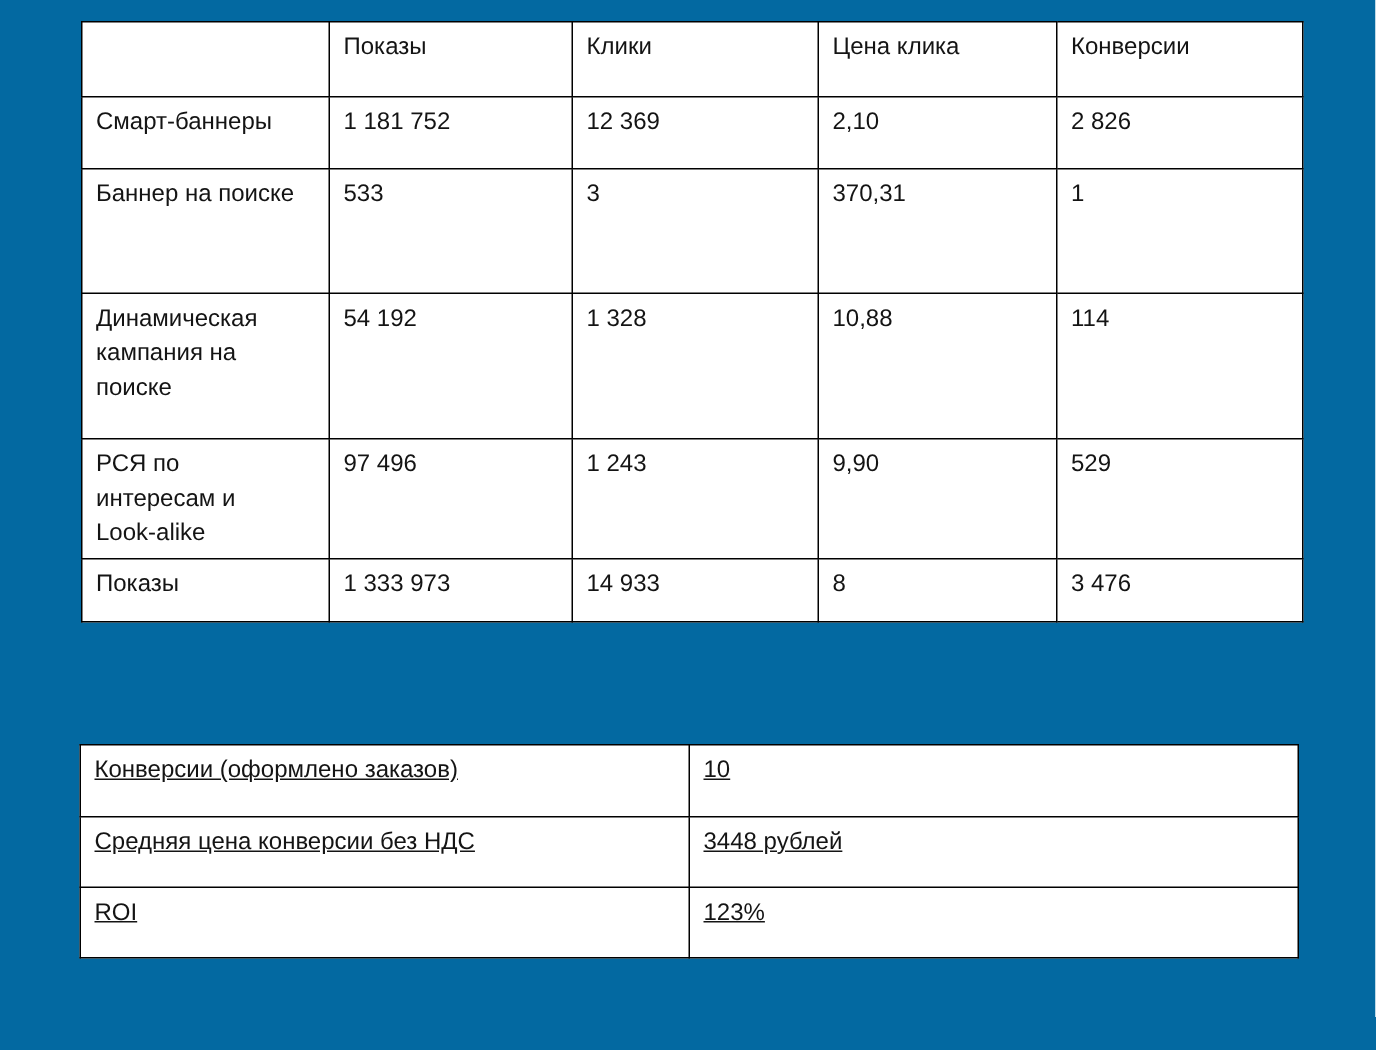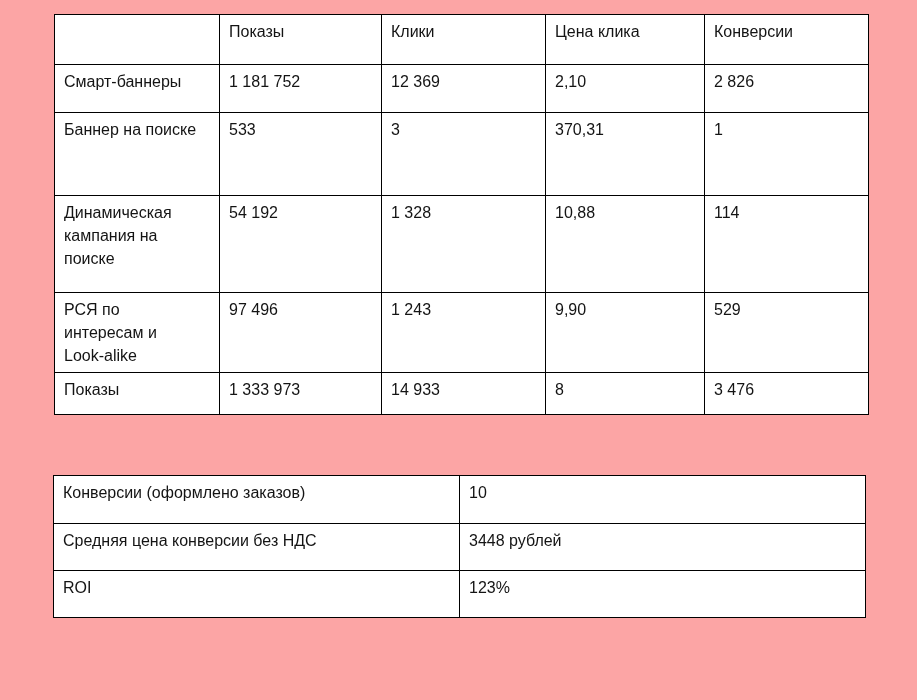--- a/index.html
+++ b/index.html
@@ -9,21 +9,21 @@
     height: 700px;
     background: #ffffff;
     overflow: hidden;
     font-family: "Liberation Sans", sans-serif;
     color: #141414;
   }
   .doc-canvas {
     position: relative;
     width: 917px;
     height: 700px;
-    background: #fca5a5;
+    background: #0369a1;
   }
   table {
     border-collapse: collapse;
     table-layout: fixed;
     position: absolute;
     background: #ffffff;
   }
   td, th {
     border: 1px solid #000000;
     vertical-align: top;
@@ -47,22 +47,23 @@
   }
   #campaign-table tr.hrow    { height: 50px; }
   #campaign-table tr.r-smart { height: 48px; }
   #campaign-table tr.r-srch  { height: 83px; }
   #campaign-table tr.r-dyn   { height: 97px; }
   #campaign-table tr.r-rsya  { height: 73px; }
   #campaign-table tr.r-total { height: 42px; }
   
   #summary-table {
     left: 53px;
-    top: 475px;
+    top: 496px;
     width: 812px;
+    text-decoration: underline;
   }
   #summary-table tr.s1 { height: 48px; }
   #summary-table tr.s2 { height: 47px; }
   #summary-table tr.s3 { height: 45px; }
   #summary-table tr.s4 { height: 47px; }
 </style>
 </head>
 <body>
 
 <div class="doc-canvas">

